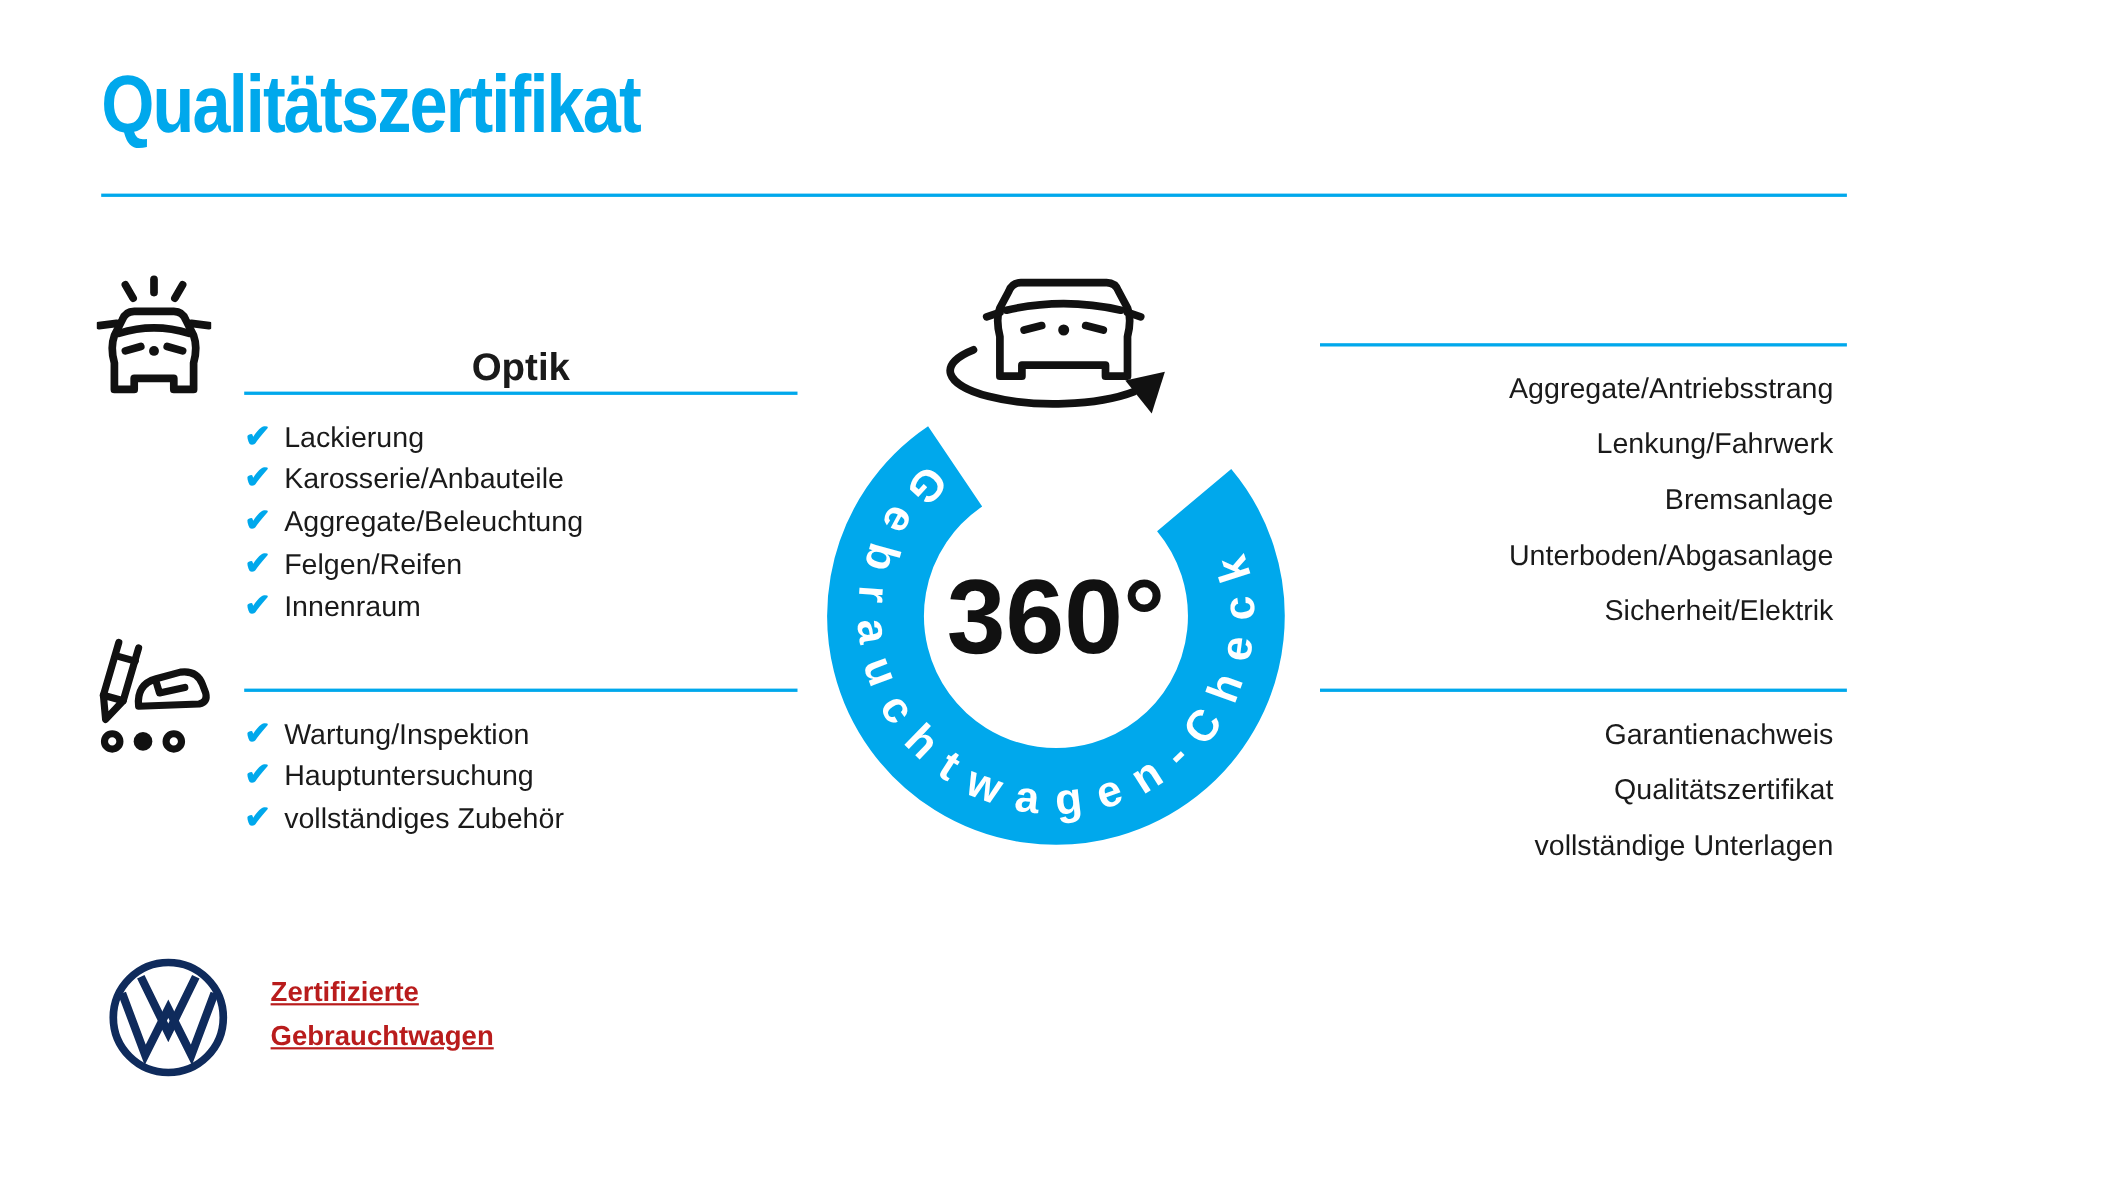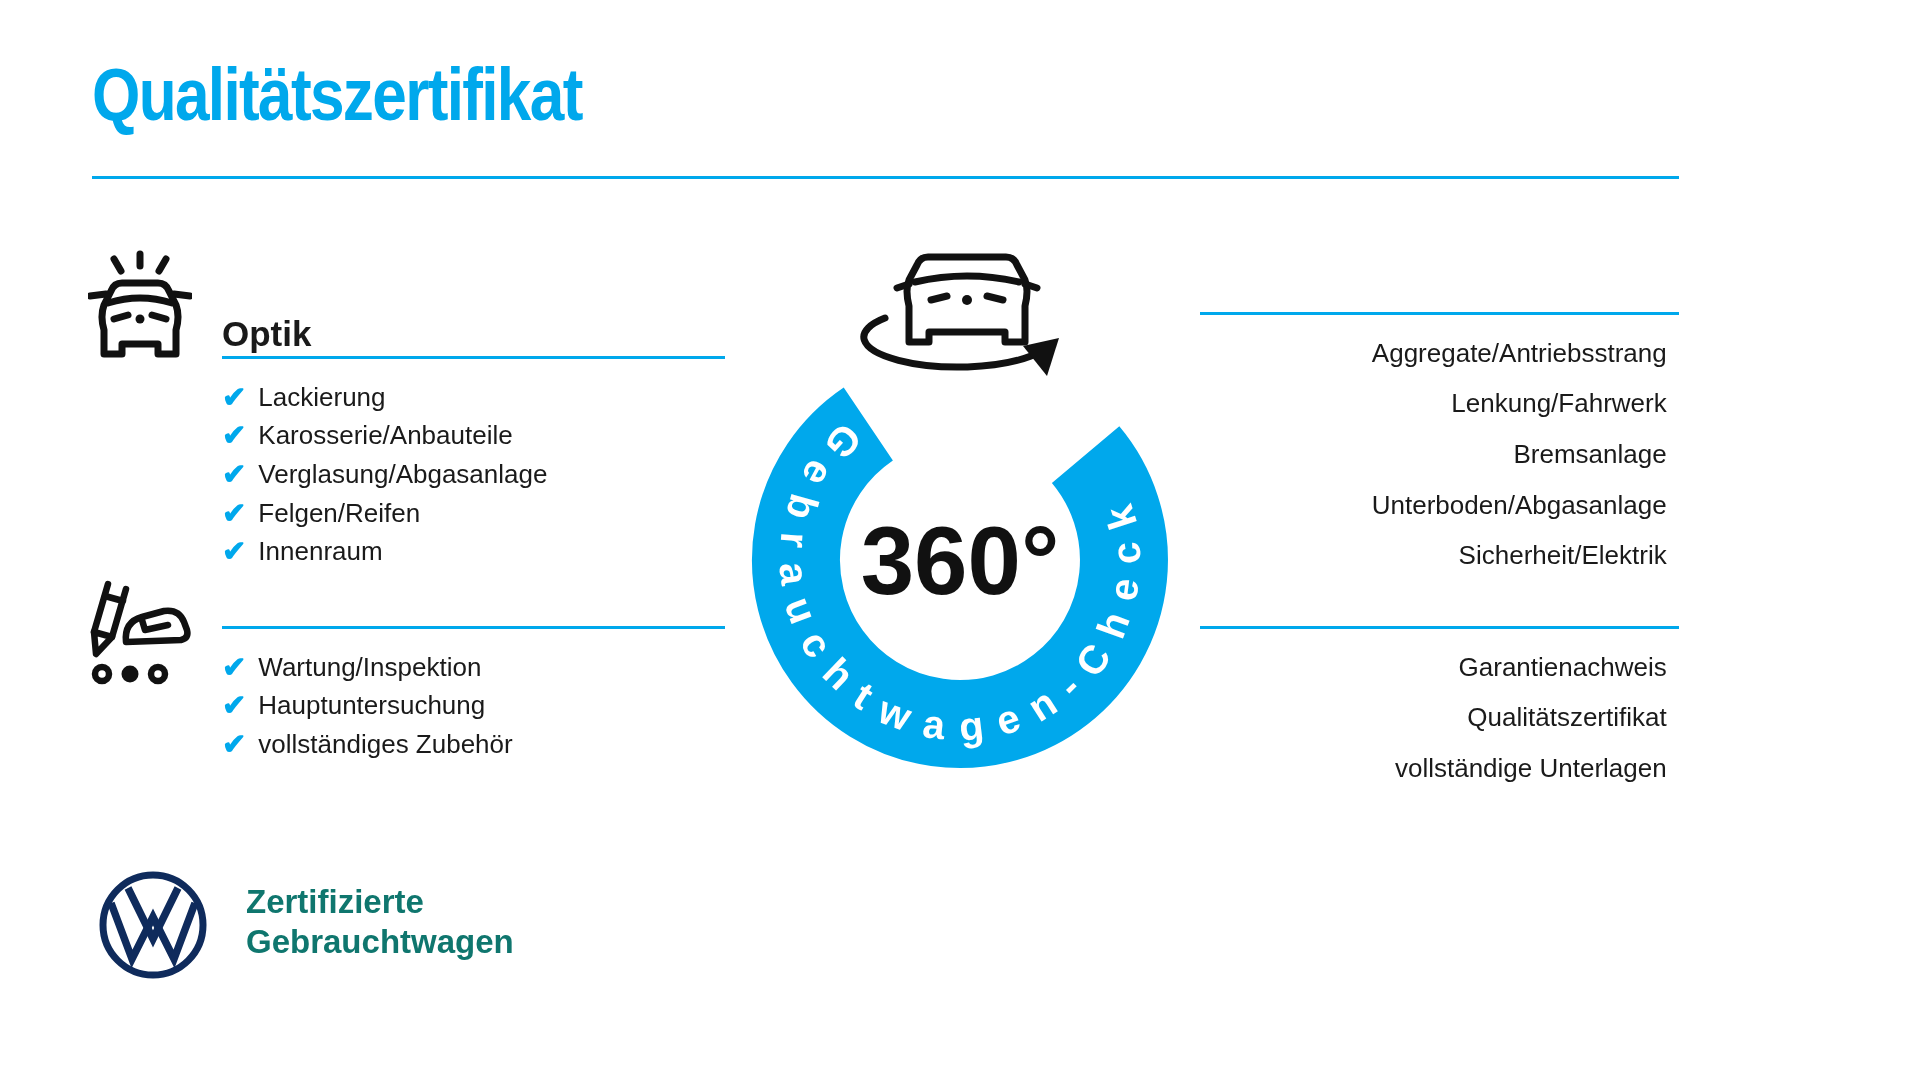--- a/index.html
+++ b/index.html
@@ -3,37 +3,37 @@
 <meta charset="utf-8">
 <style>
   * { margin:0; padding:0; box-sizing:border-box; }
   html,body { background:#fff; font-family:"Liberation Sans",sans-serif; }
   .canvas { position:relative; width:1679px; height:1080px; background:#fff; overflow:hidden;border-radius:19px; }
 
   .title { position:absolute; left:92px; top:52px; font-size:74px; font-weight:bold;
            color:#00A8EC; letter-spacing:-2px; transform:scaleX(0.84); transform-origin:left top; }
   .title-rule { position:absolute; left:92px; top:176px; width:1736px; height:3px; background:#00A8EC; }
 
-  .section { position:absolute; width:503px; }
+  .section { position:absolute; width:503px;text-align:center; }
   .section .hdr { font-size:35px; font-weight:bold; color:#1a1a1a; line-height:44px; }
   .section .rule { height:3px; background:#00A8EC; }
   .section.right { text-align:right; }
   .items { list-style:none; margin-top:19px; }
   .items li { height:38.6px; display:flex; align-items:center; gap:12px;
               font-size:26px; color:#1a1a1a; }
   .section.right .items li { justify-content:flex-end;margin-top:12px; }
   .check { color:#00A8EC; font-weight:bold; font-size:29px; line-height:1; }
 
   .icon { position:absolute; }
   .icon svg { display:block; width:100%; height:100%; }
 
   #badge { position:absolute; left:700px; top:210px; width:520px; height:580px; }
 
-  .brand-text { position:absolute; left:246px; top:882px; font-size:33px; font-weight:bold;
-                color:#0f766e; line-height:40px; }
+  .brand-text { position:absolute; left:246px; top:882px; font-size:25px; font-weight:bold;
+                color:#b91c1c; line-height:40px;text-decoration:underline; }
   #vw-logo { position:absolute; left:96px; top:868px; width:114px; height:114px; }
 </style>
 </head>
 <body>
 
 <div class="canvas">
 
   <div class="title">Qualitätszertifikat</div>
   <div class="title-rule"></div>
 
@@ -59,21 +59,21 @@
       <li>
           <span class="check">✔</span>
           <span>Lackierung</span>
         </li>
       <li>
           <span class="check">✔</span>
           <span>Karosserie/Anbauteile</span>
         </li>
       <li>
           <span class="check">✔</span>
-          <span>Verglasung/Abgasanlage</span>
+          <span>Aggregate/Beleuchtung</span>
         </li>
       <li>
           <span class="check">✔</span>
           <span>Felgen/Reifen</span>
         </li>
       <li>
           <span class="check">✔</span>
           <span>Innenraum</span>
         </li>
     </ul>

